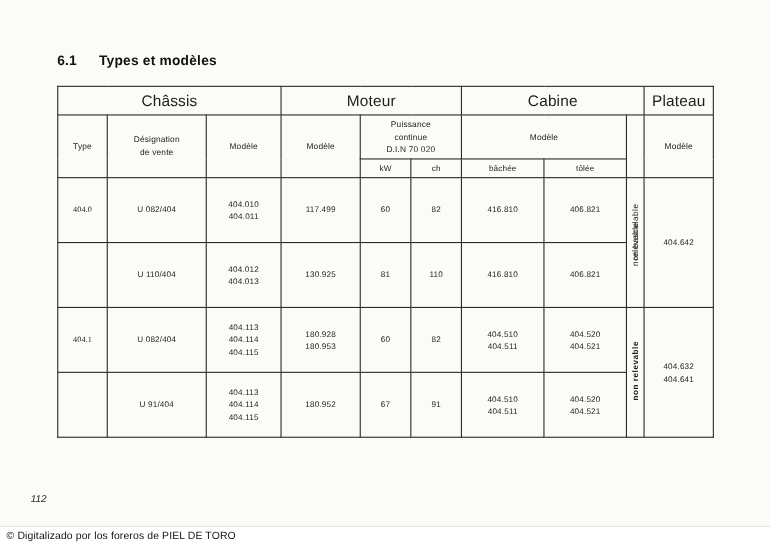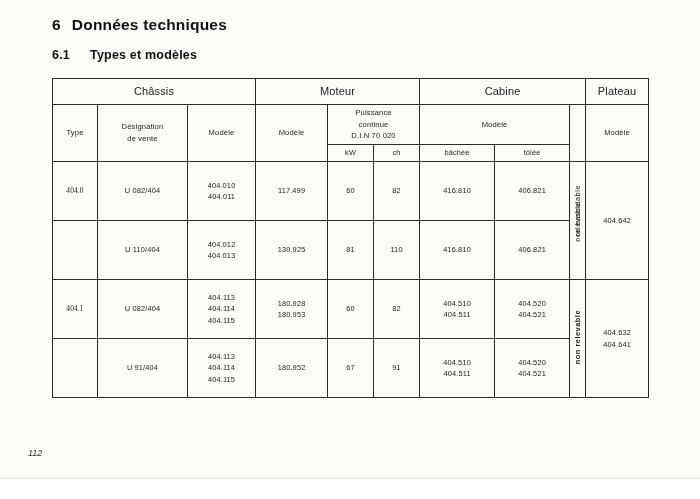--- a/index.html
+++ b/index.html
@@ -71,21 +71,21 @@
     border: 1px solid #2a2a2a;
     font-weight: normal;
     text-align: center;
     vertical-align: middle;
     padding: 0;
     line-height: 1.55;
     letter-spacing: 0.15px;
   }
   .hdr-group {
     height: 26px;
-    font-size: 11px;
+    font-size: 14px;
     letter-spacing: 0.9px;
   }
   .hdr-sub {
     height: 40px;
     font-size: 7.6px;
     letter-spacing: 0.4px;
   }
   .hdr-unit {
     height: 17px;
     font-size: 7.4px;
@@ -138,23 +138,20 @@
     font-size: 9.5px;
     color: #111;
     letter-spacing: 0.1px;
   }
 </style>
 </head>
 <body>
 
 <div class="page">
 
-  <div class="chapter-heading">
-    <span class="num">6</span><span>Données techniques</span>
-  </div>
 
   <div class="section-heading">
     <span class="num">6.1</span><span>Types et modèles</span>
   </div>
 
   <div class="table-wrap">
     <table class="spec">
       <colgroup>
         <col style="width:45px">
         <col style="width:90px">
@@ -288,14 +285,15 @@
       </table>
 
     <div style="position:absolute; right:63px; top:76px; height:118px; width:16px; display:flex; align-items:center; justify-content:center;">
       <span class="rot">non basculable</span>
     </div>
   </div>
 
   <div class="page-number">112</div>
 
   <div class="credit-bar"></div>
+  <div class="credit-text">© Digitalizado por los foreros de PIEL DE TORO</div>
 
 </div>
 
 </body></html>

